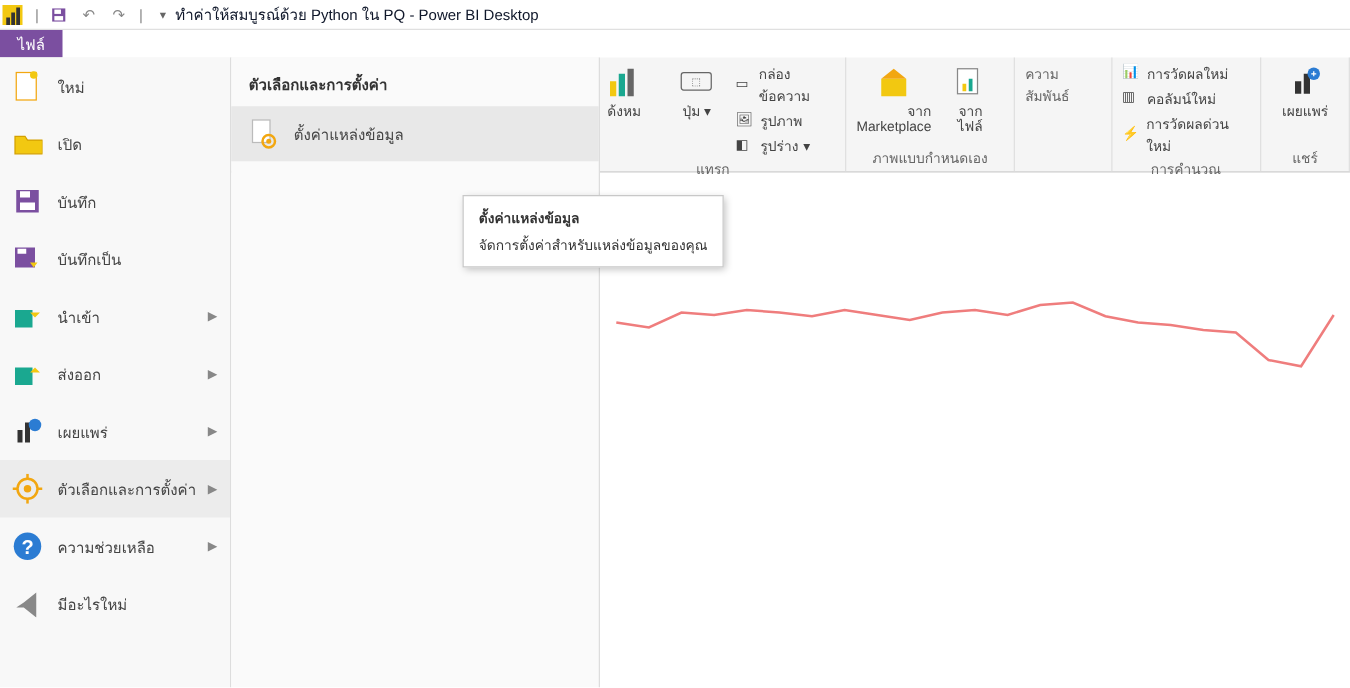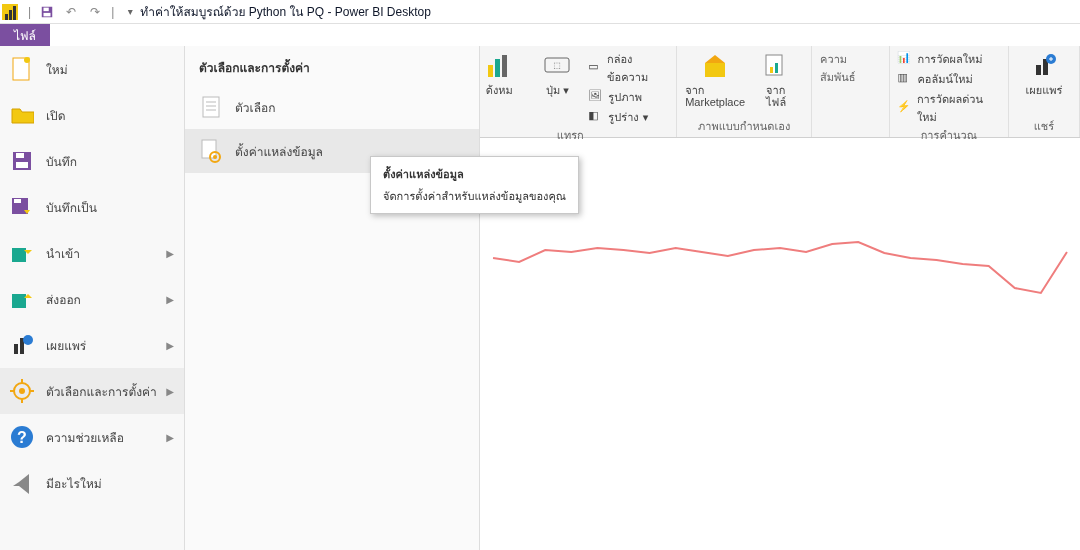--- a/index.html
+++ b/index.html
@@ -19,21 +19,21 @@
   .tabstrip { height: 22px; background:#fff; display:flex; align-items:flex-end; }
   .file-tab { background:#7b4fa0; color:#fff; padding: 3px 14px; font-size:12px; height:22px; display:flex; align-items:center; }
 
   
   .ribbon { position:absolute; left:0; right:0; top:46px; height:92px; background:#f5f5f5; border-bottom:1px solid #d0d0d0; display:flex; }
   .ribbon-spacer { width:480px; }
   .ribbon-group { display:flex; flex-direction:column; align-items:center; justify-content:space-between; padding: 4px 8px 2px; border-right:1px solid #e0e0e0; height:100%; }
   .ribbon-group-body { display:flex; align-items:flex-start; gap:4px; flex:1; }
   .ribbon-big { display:flex; flex-direction:column; align-items:center; gap:2px; min-width:54px; }
   .ribbon-big .icon { width:32px; height:32px; display:flex; align-items:center; justify-content:center; }
-  .ribbon-big .lbl { font-size:11px; text-align:left; line-height:1.1; color:#444; }
+  .ribbon-big .lbl { font-size:11px; text-align:right; line-height:1.1; color:#444; }
   .ribbon-small-list { display:flex; flex-direction:column; gap:2px; }
   .ribbon-small { display:flex; align-items:center; gap:4px; font-size:11px; color:#444; }
   .ribbon-small .icon { width:16px; height:16px; }
   .ribbon-group-label { font-size:11px; color:#666; }
   .disabled { color:#bbb; }
   .disabled .lbl { color:#bbb; }
 
   
   .file-menu { position:absolute; left:0; top:46px; width:185px; bottom:0; background:#f8f8f8; border-right:1px solid #ddd; }
   .file-item { display:flex; align-items:center; gap:12px; padding: 8px 10px; font-size:12px; color:#444; position:relative; height:46px; }
@@ -375,31 +375,20 @@
           <path d="M2 14 L8 10 L18 2 L18 22 L8 14 Z" fill="#888"></path>
         </svg>
       </span>
       <span>มีอะไรใหม่</span>
     </div>
   </div>
 
 <div class="submenu">
   <div class="submenu-header">ตัวเลือกและการตั้งค่า</div>
   <div id="submenu-items">
-      <div class="submenu-item">
-        <span class="icon">
-          <svg width="20" height="24">
-            <rect x="2" y="2" width="16" height="20" fill="#fff" stroke="#bbb"></rect>
-            <line x1="5" y1="7" x2="15" y2="7" stroke="#bbb"></line>
-            <line x1="5" y1="11" x2="15" y2="11" stroke="#bbb"></line>
-            <line x1="5" y1="15" x2="15" y2="15" stroke="#bbb"></line>
-          </svg>
-        </span>
-        <span>ตัวเลือก</span>
-      </div>
       <div class="submenu-item hover">
         <span class="icon">
           <svg width="22" height="26">
             <rect x="2" y="2" width="14" height="18" fill="#fff" stroke="#bbb"></rect>
             <circle cx="15" cy="19" r="5" fill="none" stroke="#f2a711" stroke-width="2"></circle>
             <circle cx="15" cy="19" r="2" fill="#f2a711"></circle>
           </svg>
         </span>
         <span>ตั้งค่าแหล่งข้อมูล</span>
       </div>

